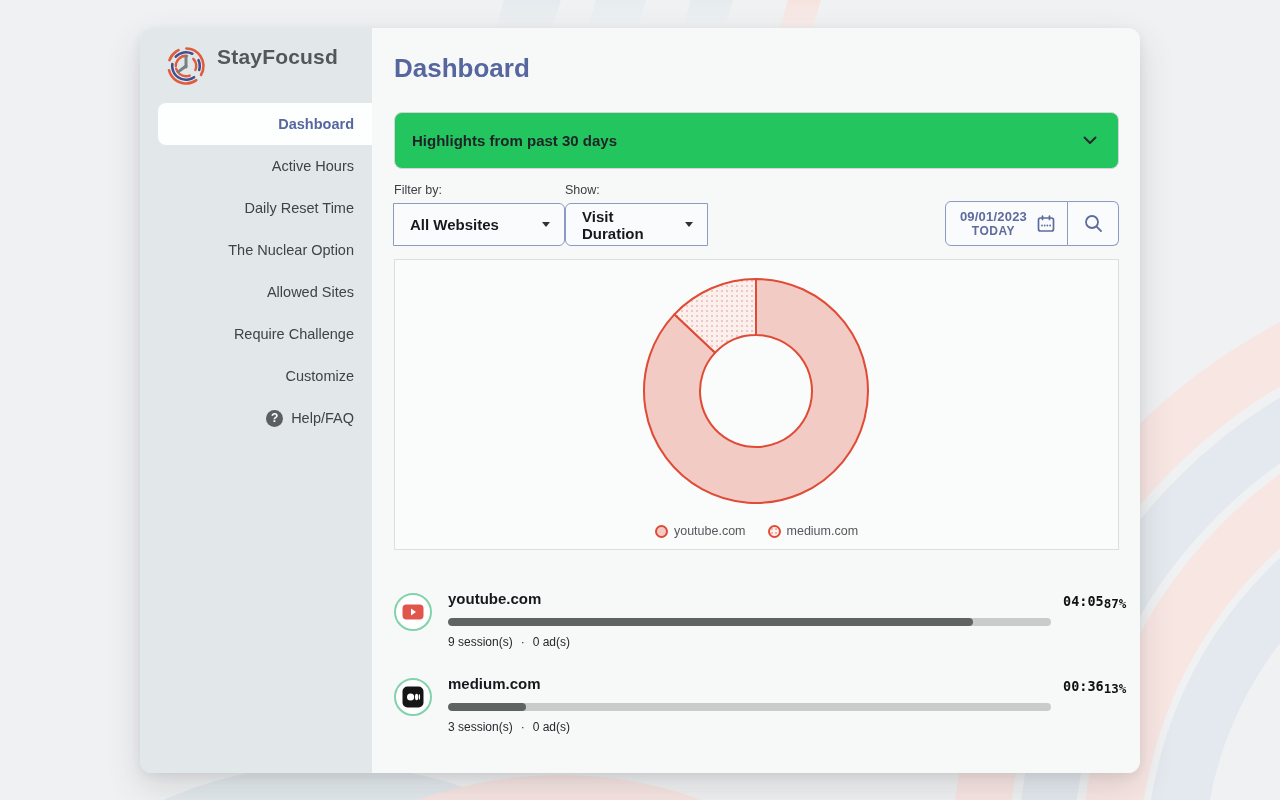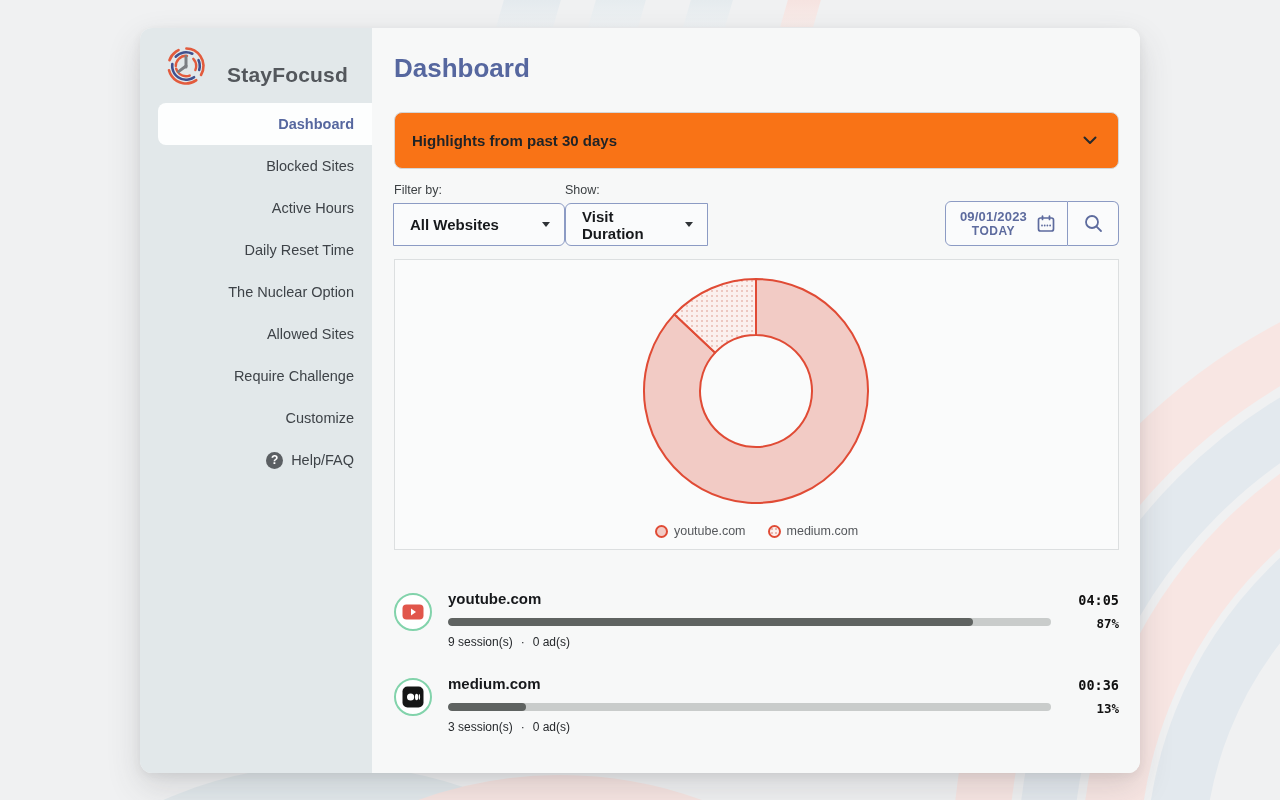--- a/index.html
+++ b/index.html
@@ -20,42 +20,42 @@
   
   .card {
     position:absolute; left:140px; top:28px; width:1000px; height:745px;
     background:#f7f8f8; border-radius:12px; z-index:1;
     box-shadow:0 14px 34px rgba(60,64,67,.16), 0 3px 10px rgba(60,64,67,.08);
     display:flex; overflow:hidden;
   }
 
   
   .sidebar { width:232px; background:#e2e8ea; flex:none; padding-top:17px; }
-  .logo-row { display:flex; align-items:flex-end; gap:20px; padding-left:25px; }
+  .logo-row { display:flex; align-items:flex-start; gap:10px; padding-left:25px; }
   .app-name { font-size:21px; font-weight:700; color:#53575c; letter-spacing:.2px; }
   .nav { margin-top:16px; }
   .nav-item {
     height:42px; display:flex; align-items:center; justify-content:flex-end;
     padding-right:18px; font-size:14.5px; color:#3e4348; cursor:pointer;
   }
   .nav-item.active {
     background:#fdfefe; color:#56679f; font-weight:700;
     border-radius:8px 0 0 8px; margin-left:18px; padding-right:18px;
   }
   .help-icon {
     width:17px; height:17px; border-radius:50%; background:#5b5f63; color:#fff;
     font-size:12px; font-weight:700; display:flex; align-items:center; justify-content:center;
     margin-right:8px; flex:none;
   }
 
   
   .content { flex:1; padding:0 23px 0 22px; background:#f7f8f8; }
   .page-title { margin-top:25px; font-size:26px; font-weight:700; color:#56679f; }
   .highlights {
-    margin-top:28px; height:57px; background:#f97316; border:1px solid #d3d6d8;
+    margin-top:28px; height:57px; background:#22c55e; border:1px solid #d3d6d8;
     border-radius:8px; display:flex; align-items:center; justify-content:space-between;
     padding:0 21px 0 17px; cursor:pointer;
   }
   .highlights-label { font-size:15px; font-weight:700; color:#1f2327; }
 
   .controls { margin-top:14px; display:flex; align-items:flex-end; }
   .field-label { font-size:12.5px; color:#3c4043; margin-bottom:6px; }
   .select-cell {
     height:43px; border:1px solid #8c9bc4; background:#fafbfc; display:flex;
     align-items:center; justify-content:space-between; padding:0 14px 0 16px;
@@ -94,21 +94,21 @@
   .site-row { display:flex; align-items:flex-start; margin-bottom:26px; }
   .avatar {
     width:38px; height:38px; border-radius:50%; border:2px solid #82d3ab; background:#fff;
     display:flex; align-items:center; justify-content:center; flex:none; margin-top:3px;
   }
   .site-main { flex:1; margin-left:16px; margin-right:12px; min-width:0; }
   .site-name { font-size:15px; font-weight:700; color:#17191c; height:20px; }
   .bar-track { margin-top:8px; height:8px; border-radius:4px; background:#c9cccb; overflow:hidden; }
   .bar-fill { height:100%; border-radius:4px; background:#5f6361; }
   .site-sub { margin-top:9px; font-size:12px; color:#26292c; display:flex; gap:8px; align-items:center; }
-  .site-right { width:56px; flex:none; display:flex; flex-direction:column; align-items:flex-end; }
+  .site-right { width:56px; flex:none; display:flex; flex-direction:row; align-items:flex-end; }
   .site-time { font-family:"DejaVu Sans Mono", monospace; font-size:13.5px; font-weight:700; color:#111; height:20px; display:flex; align-items:center; }
   .site-pct  { font-family:"DejaVu Sans Mono", monospace; font-size:12.5px; font-weight:700; color:#111; margin-top:6px; }
 </style>
 </head>
 <body>
 
 <div class="bg-decor">
   <div class="stripe stripe-1"></div>
   <div class="stripe stripe-2"></div>
   <div class="stripe stripe-3"></div>
@@ -131,21 +131,20 @@
         <circle r="17.5" fill="none" stroke="#e25b3d" stroke-width="2.6" stroke-dasharray="20 7 34 10 14 8" stroke-linecap="round" transform="rotate(-35)"></circle>
         <circle r="13.8" fill="none" stroke="#41518f" stroke-width="2.6" stroke-dasharray="26 8 18 9 10 9" stroke-linecap="round" transform="rotate(80)"></circle>
         <circle r="10.2" fill="none" stroke="#e25b3d" stroke-width="2.4" stroke-dasharray="17 7 12 8" stroke-linecap="round" transform="rotate(180)"></circle>
         <line x1="0" y1="1" x2="0" y2="-9.5" stroke="#7b7e82" stroke-width="3" stroke-linecap="round"></line>
         <line x1="0" y1="0" x2="-7.5" y2="5.6" stroke="#7b7e82" stroke-width="3" stroke-linecap="round"></line>
       </svg>
       <span class="app-name">StayFocusd</span>
     </div>
     <div class="nav">
       <div class="nav-item active">Dashboard</div>
-      <div class="nav-item">Blocked Sites</div>
       <div class="nav-item">Active Hours</div>
       <div class="nav-item">Daily Reset Time</div>
       <div class="nav-item">The Nuclear Option</div>
       <div class="nav-item">Allowed Sites</div>
       <div class="nav-item">Require Challenge</div>
       <div class="nav-item">Customize</div>
       <div class="nav-item">
         <span class="help-icon">?</span>
         <span>Help/FAQ</span>
       </div>

